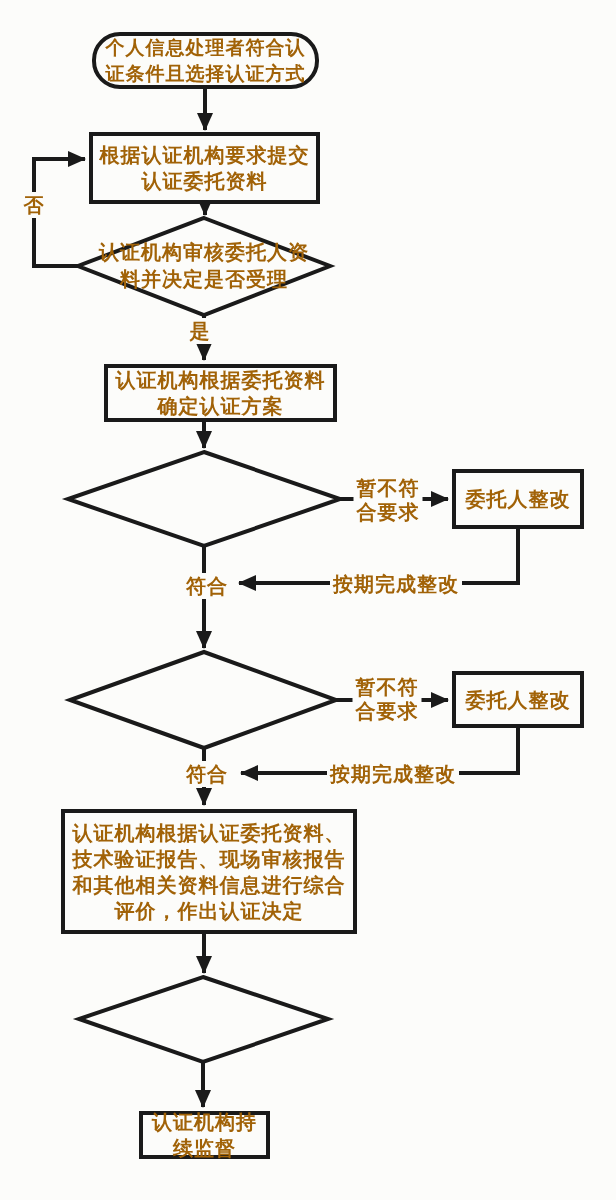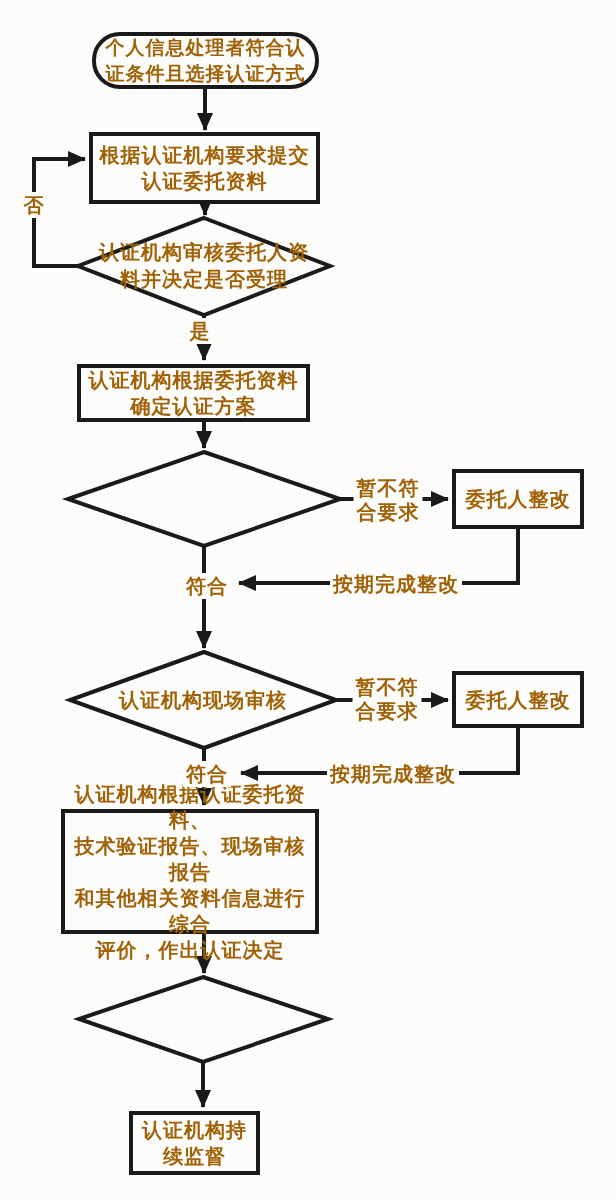--- a/index.html
+++ b/index.html
@@ -93,40 +93,39 @@
       <polygon points="203,977 328,1019 203,1062 79,1019"></polygon>
     </g>
   </svg>
 
   <div class="node terminator" style="left:92px; top:32px; width:227px; height:57px;">个人信息处理者符合认
 证条件且选择认证方式</div>
 
   <div class="node" style="left:89px; top:132px; width:231px; height:72px;">根据认证机构要求提交
 认证委托资料</div>
 
-  <div class="node" style="left:77px; top:364px; width:233px; height:58px;">认证机构根据委托资料
+  <div class="node" style="left:104px; top:364px; width:233px; height:58px;">认证机构根据委托资料
 确定认证方案</div>
 
   <div class="node" style="left:452px; top:469px; width:132px; height:60px;">委托人整改</div>
 
   <div class="node" style="left:452px; top:671px; width:132px; height:57px;">委托人整改</div>
 
-  <div class="node" style="left:61px; top:809px; width:258px; height:125px;font-family:Liberation Serif, serif;">认证机构根据认证委托资料、
+  <div class="node" style="left:61px; top:809px; width:296px; height:125px;font-family:Liberation Serif, serif;">认证机构根据认证委托资料、
 技术验证报告、现场审核报告
 和其他相关资料信息进行综合
 评价，作出认证决定</div>
 
-  <div class="node" style="left:129px; top:1111px; width:131px; height:64px;">认证机构持
+  <div class="node" style="left:139px; top:1111px; width:131px; height:48px;">认证机构持
 续监督</div>
 
   <div class="dtext" style="left:204px; top:266px;">认证机构审核委托人资
 料并决定是否受理</div>
 
 
-  <div class="dtext" style="left:203px; top:700px;">认证机构现场审核</div>
 
 
   <div class="elabel" style="left:34px; top:205px;">否</div>
 
   <div class="elabel" style="left:200px; top:331px;">是</div>
 
   <div class="elabel" style="left:388px; top:500px;">暂不符
 合要求</div>
 
   <div class="elabel" style="left:387px; top:699px;">暂不符

